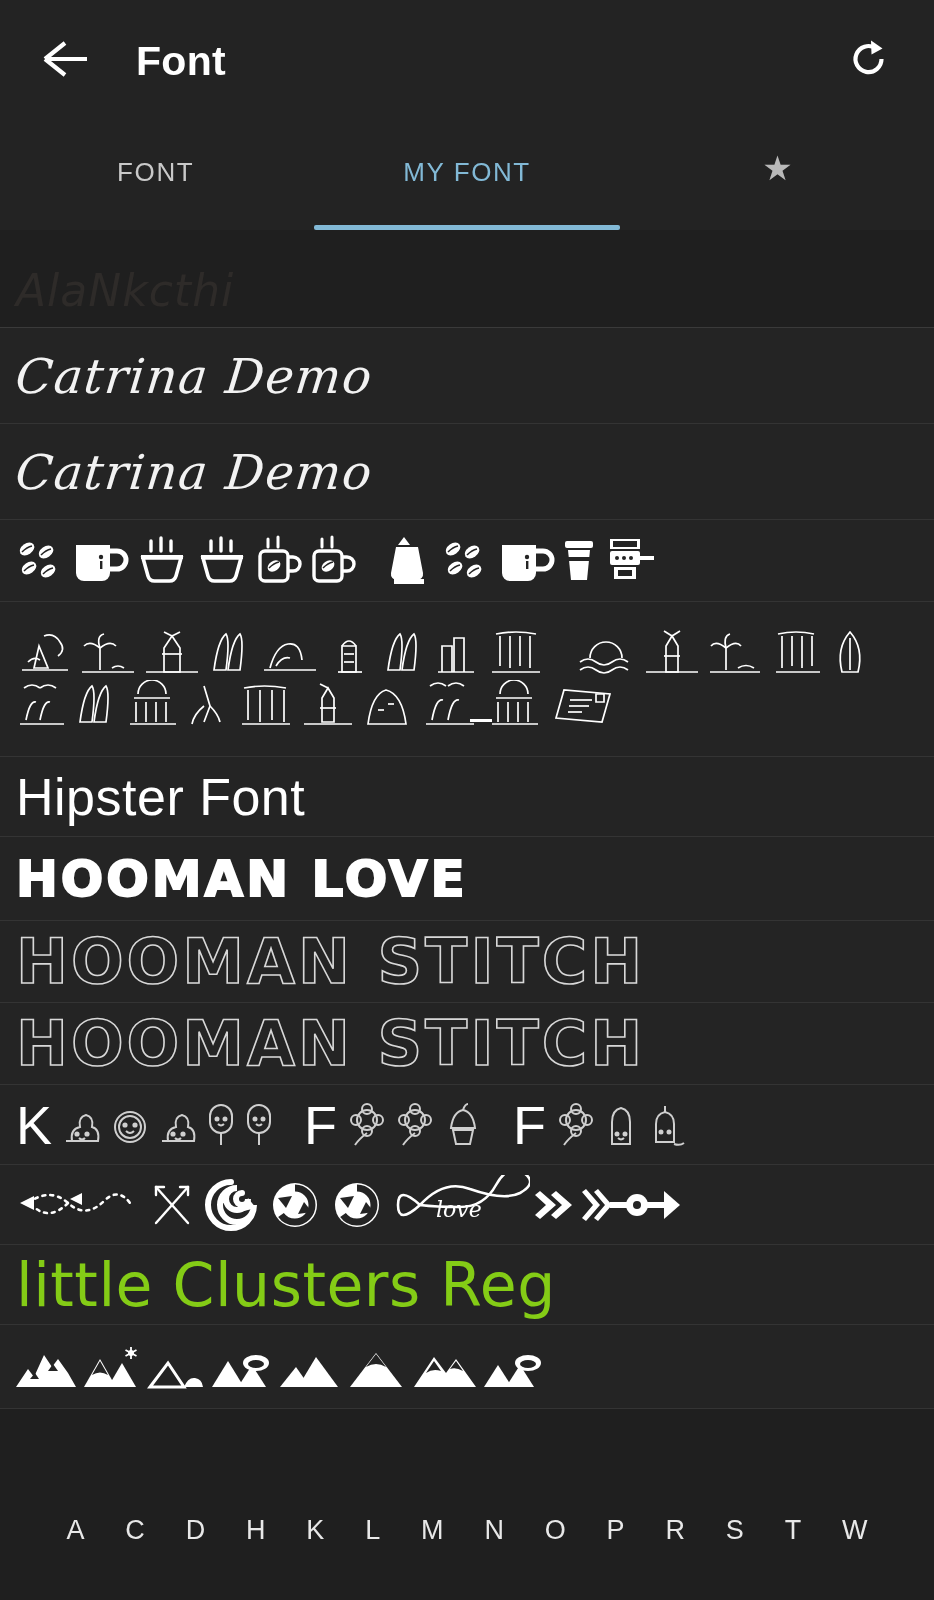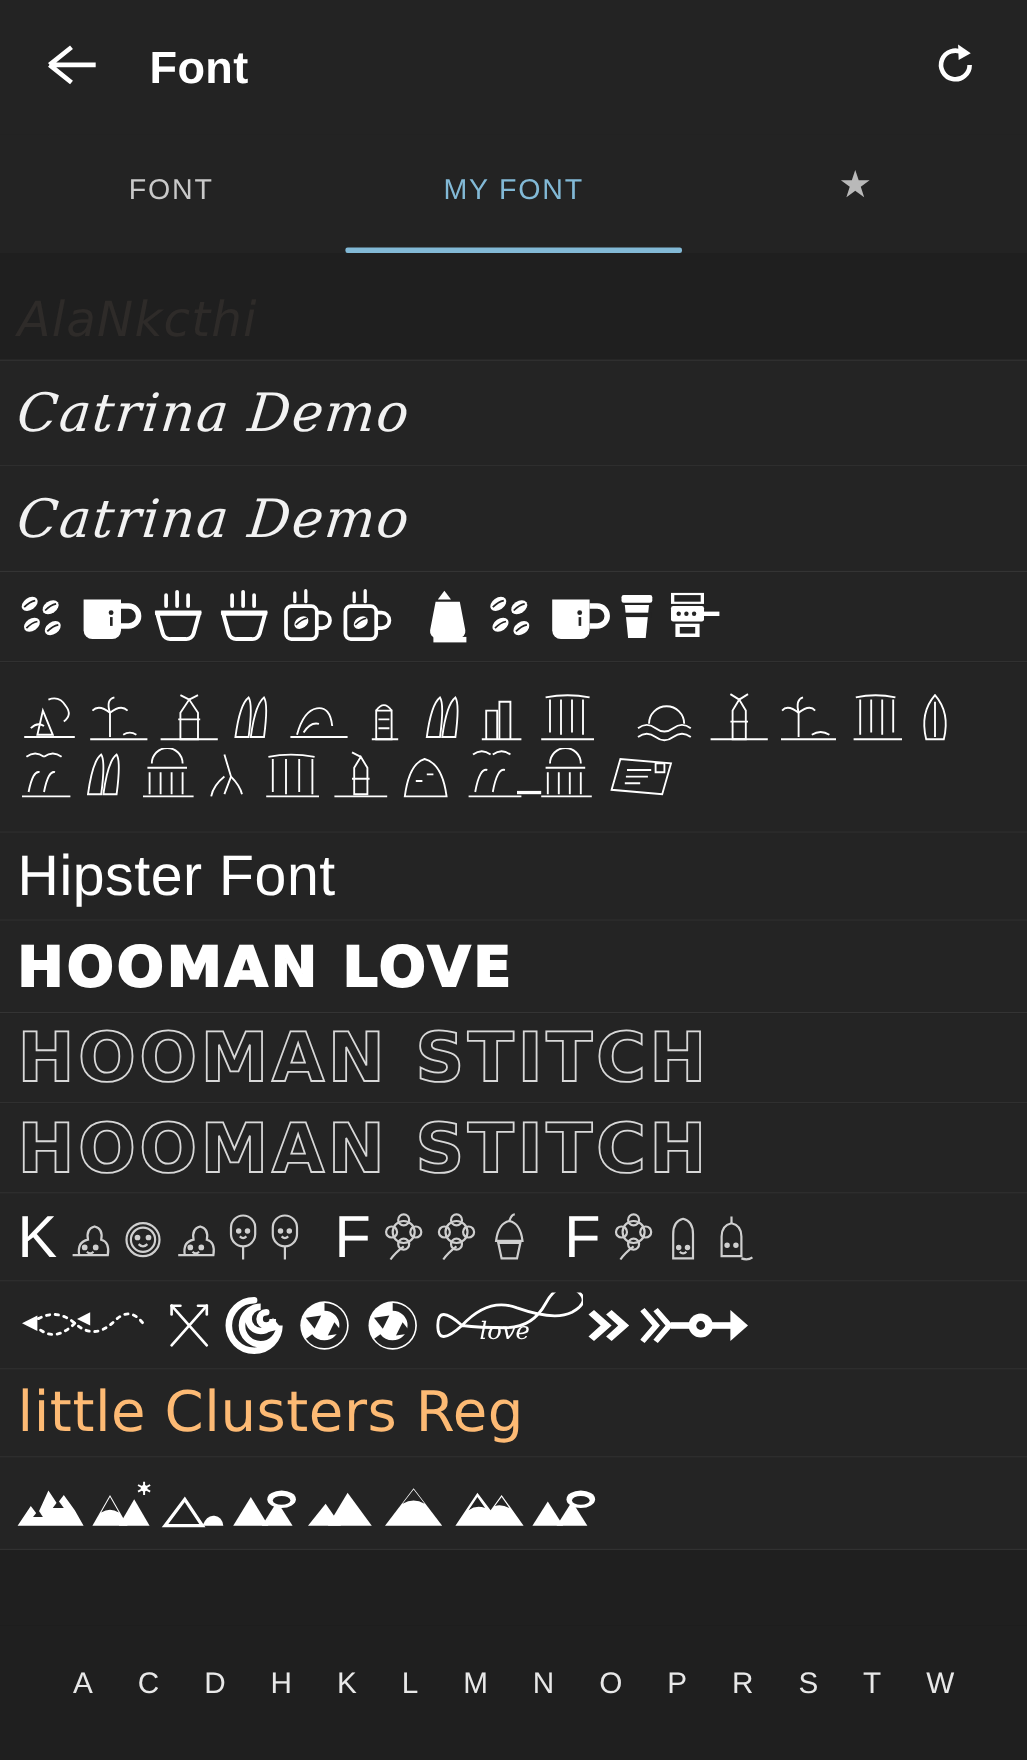--- a/index.html
+++ b/index.html
@@ -164,23 +164,23 @@
     font-weight: bold;
     font-size: 62px;
     letter-spacing: 3px;
     color: transparent;
     -webkit-text-stroke: 1.6px #d8d8d8;
   }
 
   
   .style-marker .sample {
     font-family: "DejaVu Sans", sans-serif;
-    font-size: 51px;
+    font-size: 60px;
     letter-spacing: 0.5px;
-    color: #fdba74;
+    color: #84cc16;
   }
 
   
   .style-dingbat { padding: 0 14px; }
   .dingbats {
     display: flex;
     align-items: center;
     flex-wrap: nowrap;
     gap: 4px;
     overflow: hidden;

